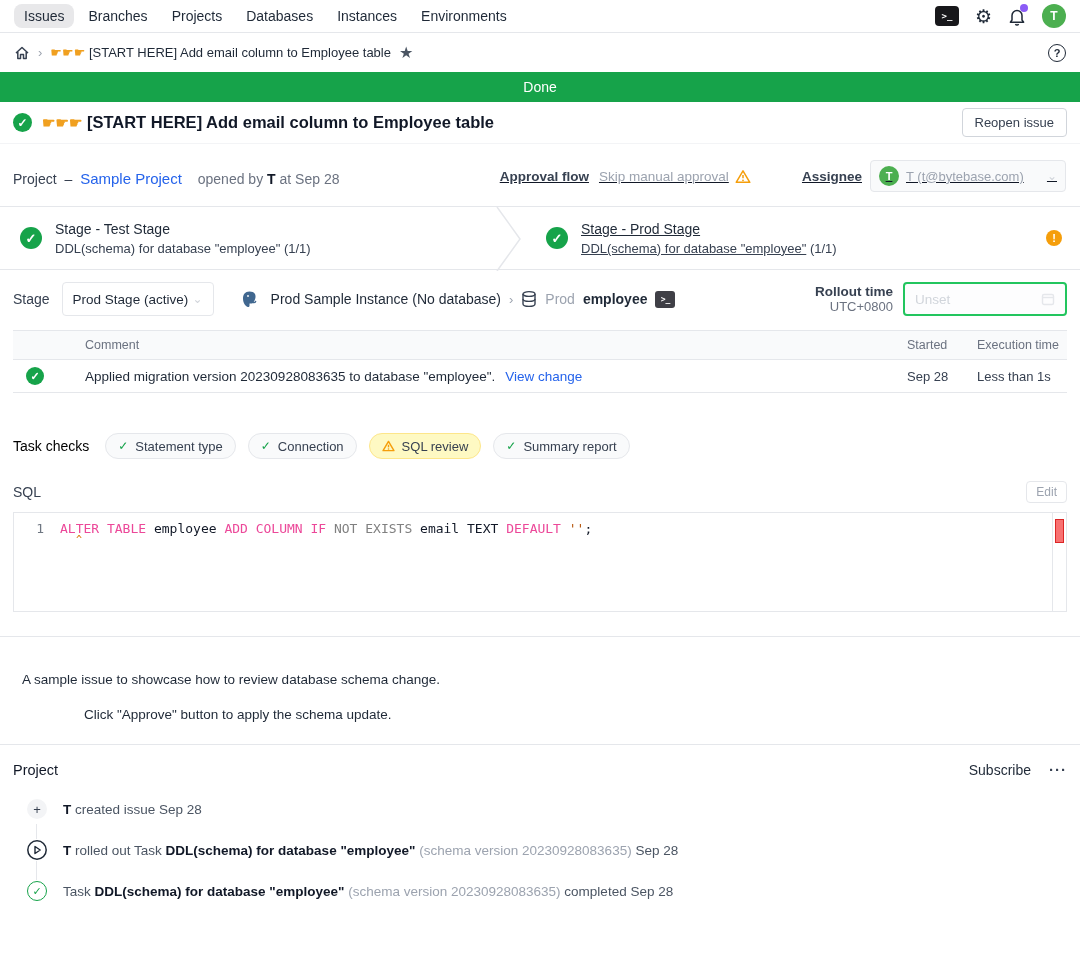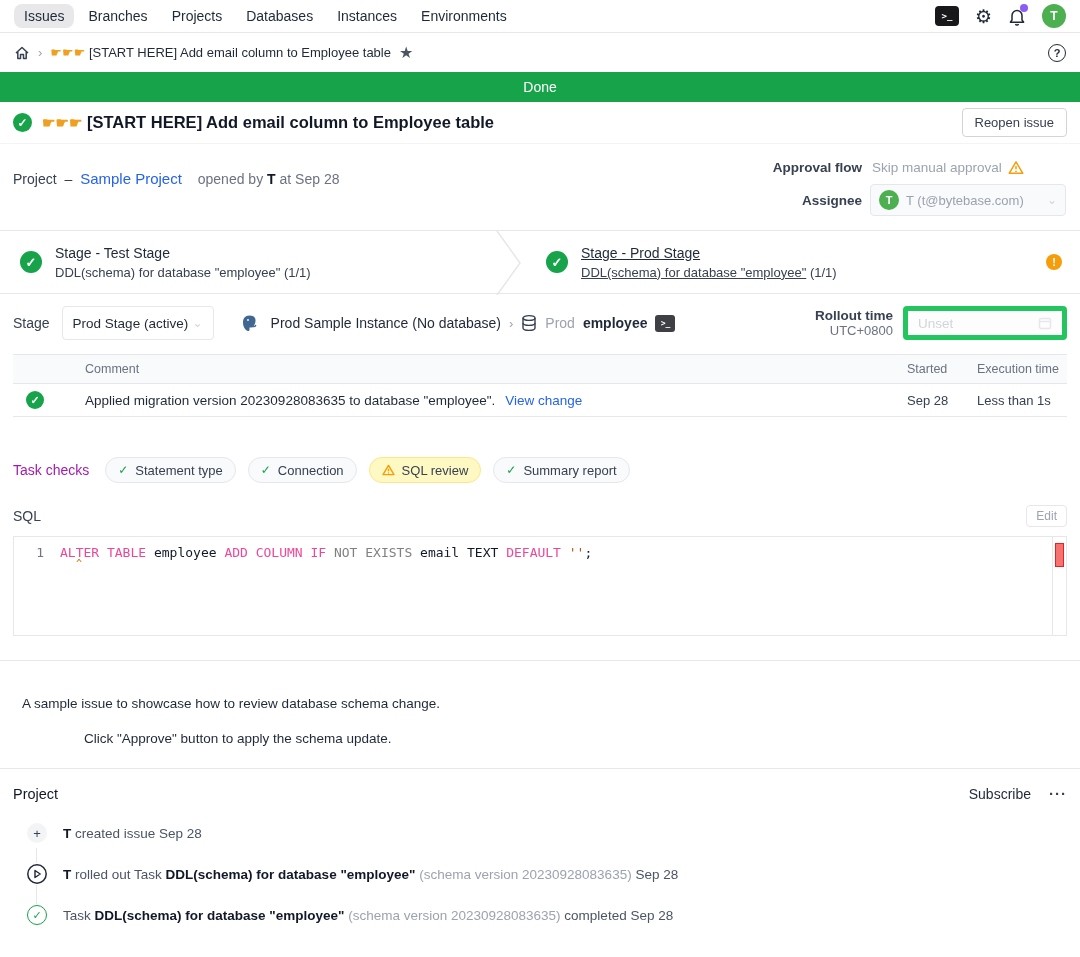--- a/index.html
+++ b/index.html
@@ -48,21 +48,21 @@
   .title-row .btn { margin-left:auto; }
 
   
   .meta { display:flex; justify-content:space-between; padding:16px 14px 14px 13px; }
   .meta-left { font-size:14px; color:#374151; padding-top:10px; }
   .meta-left .dash { margin:0 4px; }
   .link { color:#2563eb; text-decoration:none; cursor:pointer; }
   .proj-link { font-size:15px; }
   .opened { color:#6b7280; margin-left:12px; }
   .opened b { color:#111827; }
-  .meta-right { display:flex; flex-direction:column; gap:9px; }
+  .meta-right { display:flex; flex-direction:row; gap:9px;text-decoration:underline; }
   .meta-row { display:grid; grid-template-columns:auto 196px; gap:8px; align-items:center;
     justify-content:end; }
   .meta-label { font-size:13.5px; font-weight:600; color:#374151; text-align:right; }
   .approval-val { font-size:13.5px; color:#9ca3af; display:flex; align-items:center; gap:6px; padding-left:2px; }
   .assignee-box { height:32px; background:#f9fafb; border:1px solid #e5e7eb; border-radius:4px;
     display:flex; align-items:center; gap:7px; padding:0 8px; }
   .avatar-sm { width:20px; height:20px; border-radius:50%; background:#4caf50; color:#fff;
     font-size:11px; font-weight:bold; display:flex; align-items:center; justify-content:center; flex:0 0 auto; }
   .assignee-box .val { font-size:13px; color:#9ca3af; white-space:nowrap; overflow:hidden; }
   .chev { color:#d1d5db; font-size:12px; margin-left:auto; }
@@ -88,41 +88,41 @@
     display:flex; align-items:center; justify-content:space-between; padding:4px 10px;
     font-size:13.5px; color:#1f2937; cursor:pointer; }
   .inst { font-size:14px; color:#1f2937; margin-left:4px; }
   .dim { color:#9ca3af; }
   .db-name { font-size:14px; color:#1f2937; font-weight:600; }
   .term-badge.sm { width:20px; height:17px; background:#3f3f46; font-size:8px; border-radius:3px; }
   .rollout { margin-left:auto; display:flex; align-items:center; gap:10px; }
   .rollout-labels { text-align:right; }
   .rollout-l1 { font-size:13.5px; font-weight:600; color:#374151; }
   .rollout-l2 { font-size:13px; color:#6b7280; }
-  .unset-box { width:164px; height:34px; border:5px solid #22c55e; border-radius:4px;
+  .unset-box { width:164px; height:34px; border:2px solid #22c55e; border-radius:4px;
     background:#fdfdfe; display:flex; align-items:center; justify-content:space-between;
     padding:0 10px; font-size:13.5px; color:#d1d5db; }
 
   
   .task-table { margin:2px 13px 0; }
   .t-grid { display:grid; grid-template-columns:44px 1fr 64px 96px; align-items:center; }
   .t-head { background:#f9fafb; border-top:1px solid #e5e7eb; border-bottom:1px solid #e5e7eb;
     height:30px; font-size:12.5px; color:#6b7280; }
   .t-head .c2 { padding-left:28px; }
   .t-row { height:33px; border-bottom:1px solid #e5e7eb; font-size:13.5px; color:#1f2937; }
   .t-row .c1 { display:flex; justify-content:center; }
   .t-row .c2 { padding-left:28px; }
   .c3 { font-size:13px; color:#374151; }
   .c4 { font-size:13px; color:#374151; padding-left:6px; }
   .check-fill.md { width:18px; height:18px; font-size:11px; }
   .view-change { margin-left:6px; font-size:13.5px; }
 
   
   .checks { display:flex; align-items:center; gap:12px; padding:0 13px; margin-top:40px; }
-  .checks-label { font-size:14px; color:#a21caf; margin-right:4px; }
+  .checks-label { font-size:14px; color:#000000; margin-right:4px; }
   .pill { height:26px; border-radius:13px; border:1px solid #e5e7eb; background:#f9fafb;
     display:flex; align-items:center; gap:7px; padding:0 12px; font-size:13px; color:#374151;
     cursor:pointer; }
   .pill .ok { color:#16a34a; font-size:12px; }
   .pill.warn { background:#fef9c3; border-color:#fde68a; }
 
   
   .sql-head { display:flex; align-items:center; justify-content:space-between;
     padding:0 13px; margin-top:22px; }
   .section-label { font-size:14px; color:#374151; }

